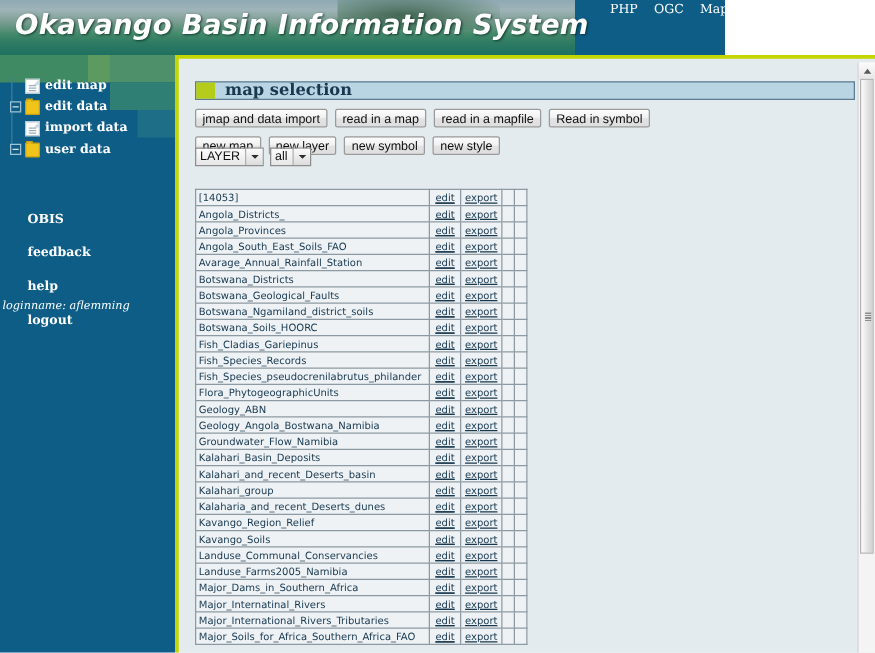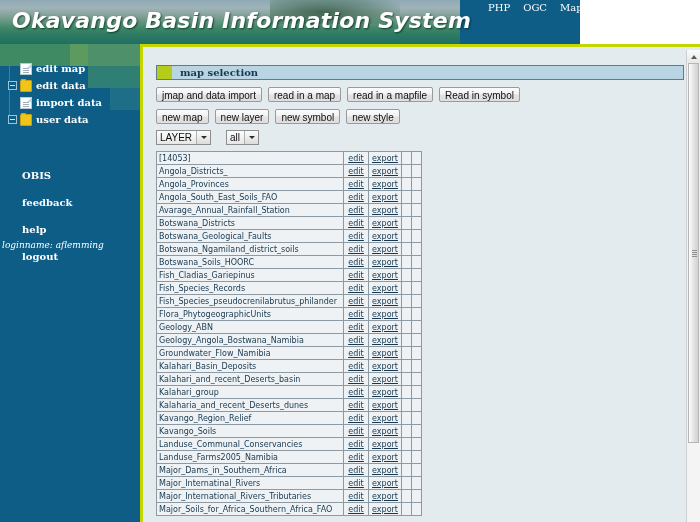--- a/index.html
+++ b/index.html
@@ -252,21 +252,21 @@
   }
   .panel-hdr-swatch {
     width: 15px; height: 13px;
     background: #b5cc1a;
     flex: 0 0 auto;
   }
   .panel-hdr-title {
     margin-left: 8px;
     font-family: "DejaVu Serif", serif;
     font-weight: bold;
-    font-size: 10px;
+    font-size: 13px;
     color: #17384f;
   }
   .btn-row {
     position: absolute;
     left: 10px;
     display: flex;
     gap: 6px;
   }
   .btn-row-1 { top: 37px; }
   .btn-row-2 { top: 59px; }
@@ -279,23 +279,23 @@
     color: #101010;
     padding: 1px 5px 2px 5px;
     height: 15px;
     line-height: 13px;
     box-sizing: border-box;
     cursor: default;
     white-space: nowrap;
   }
   .sel-row {
     position: absolute;
-    left: 10px; top: 80px;
-    display: flex;
-    gap: 15px;
+    left: 10px; top: 68px;
+    display: flex;
+    gap: 5px;
     align-items: center;
   }
   .ui-select {
     background: linear-gradient(to bottom, #fdfdfd 0%, #f2f2f2 50%, #e6e6e6 100%);
     border: 1px solid #8e8e8e;
     font-family: "Liberation Sans", sans-serif;
     font-size: 10px;
     color: #101010;
     height: 15px;
     box-sizing: border-box;

